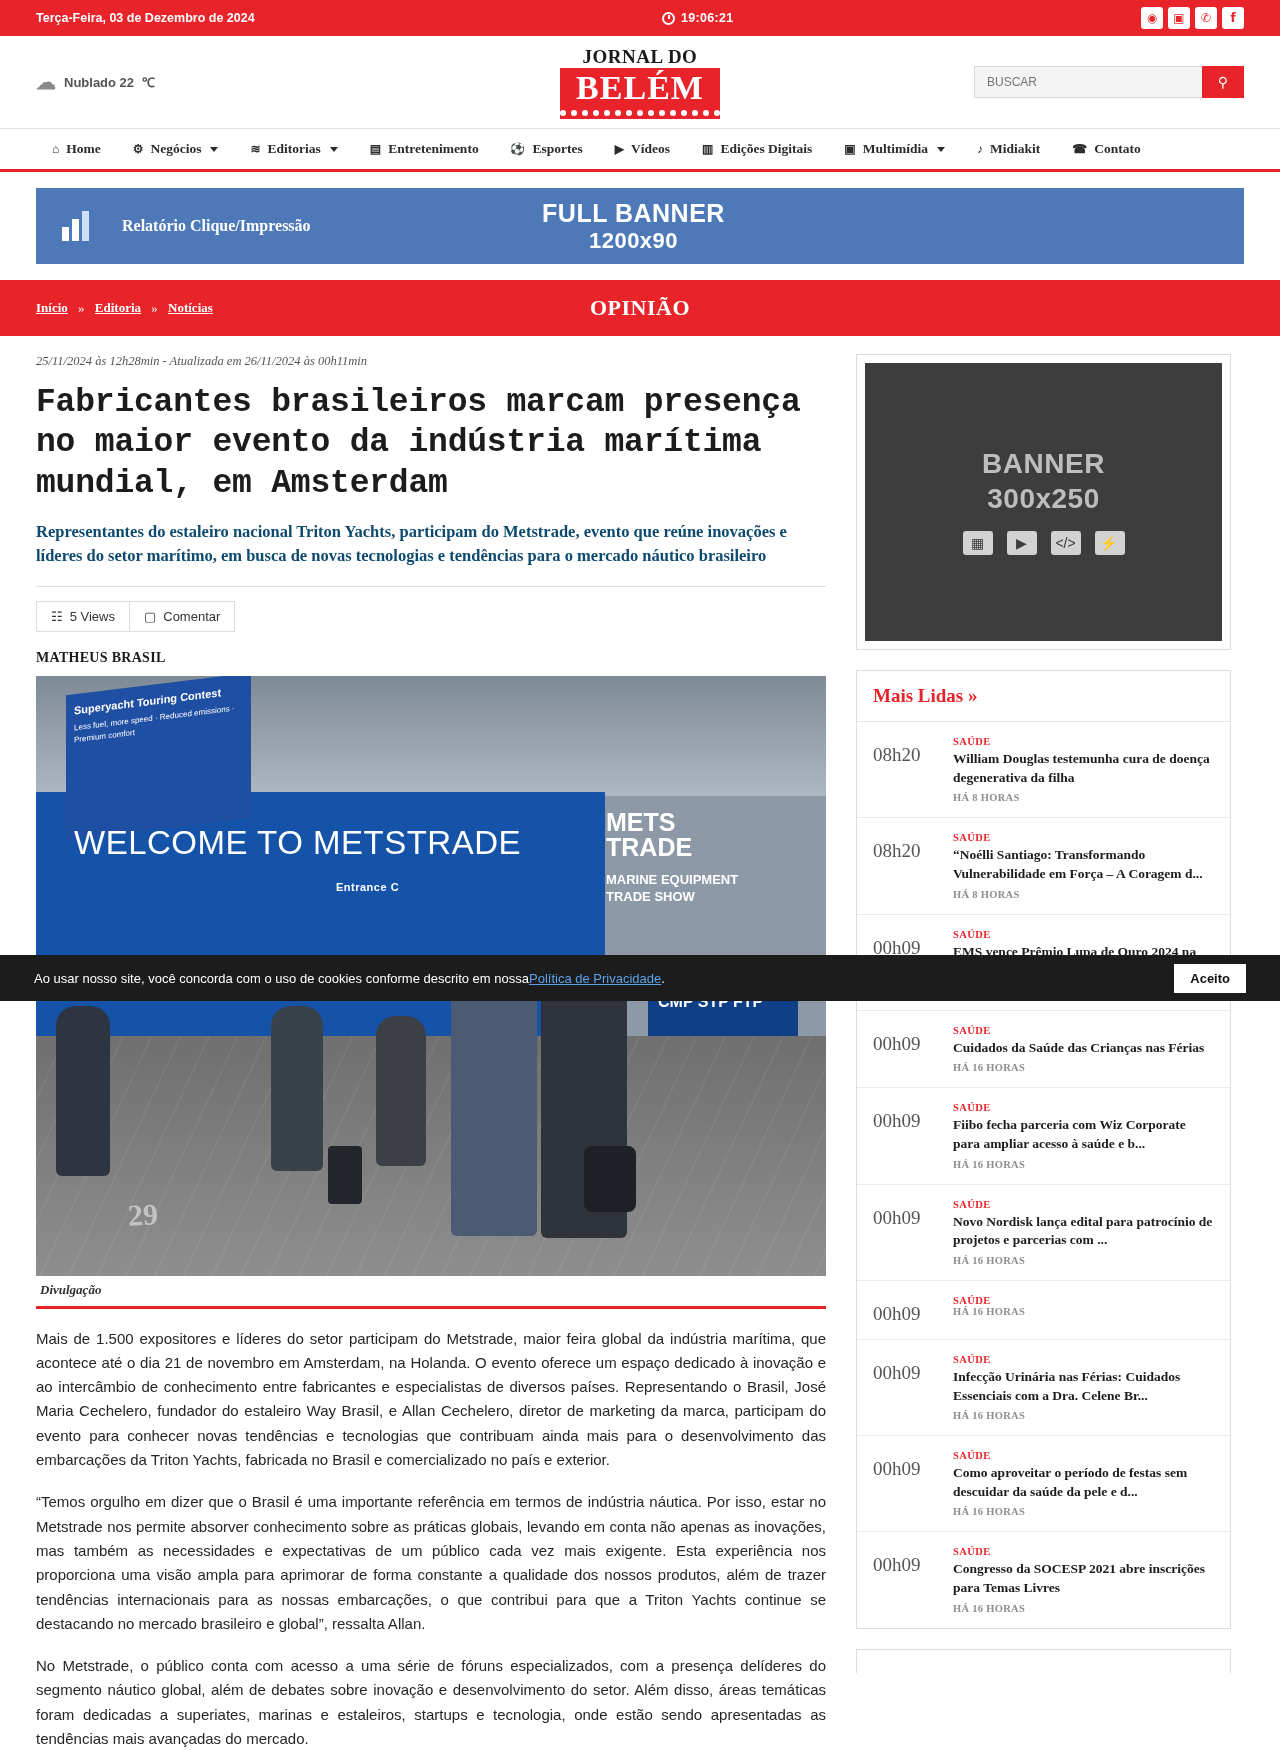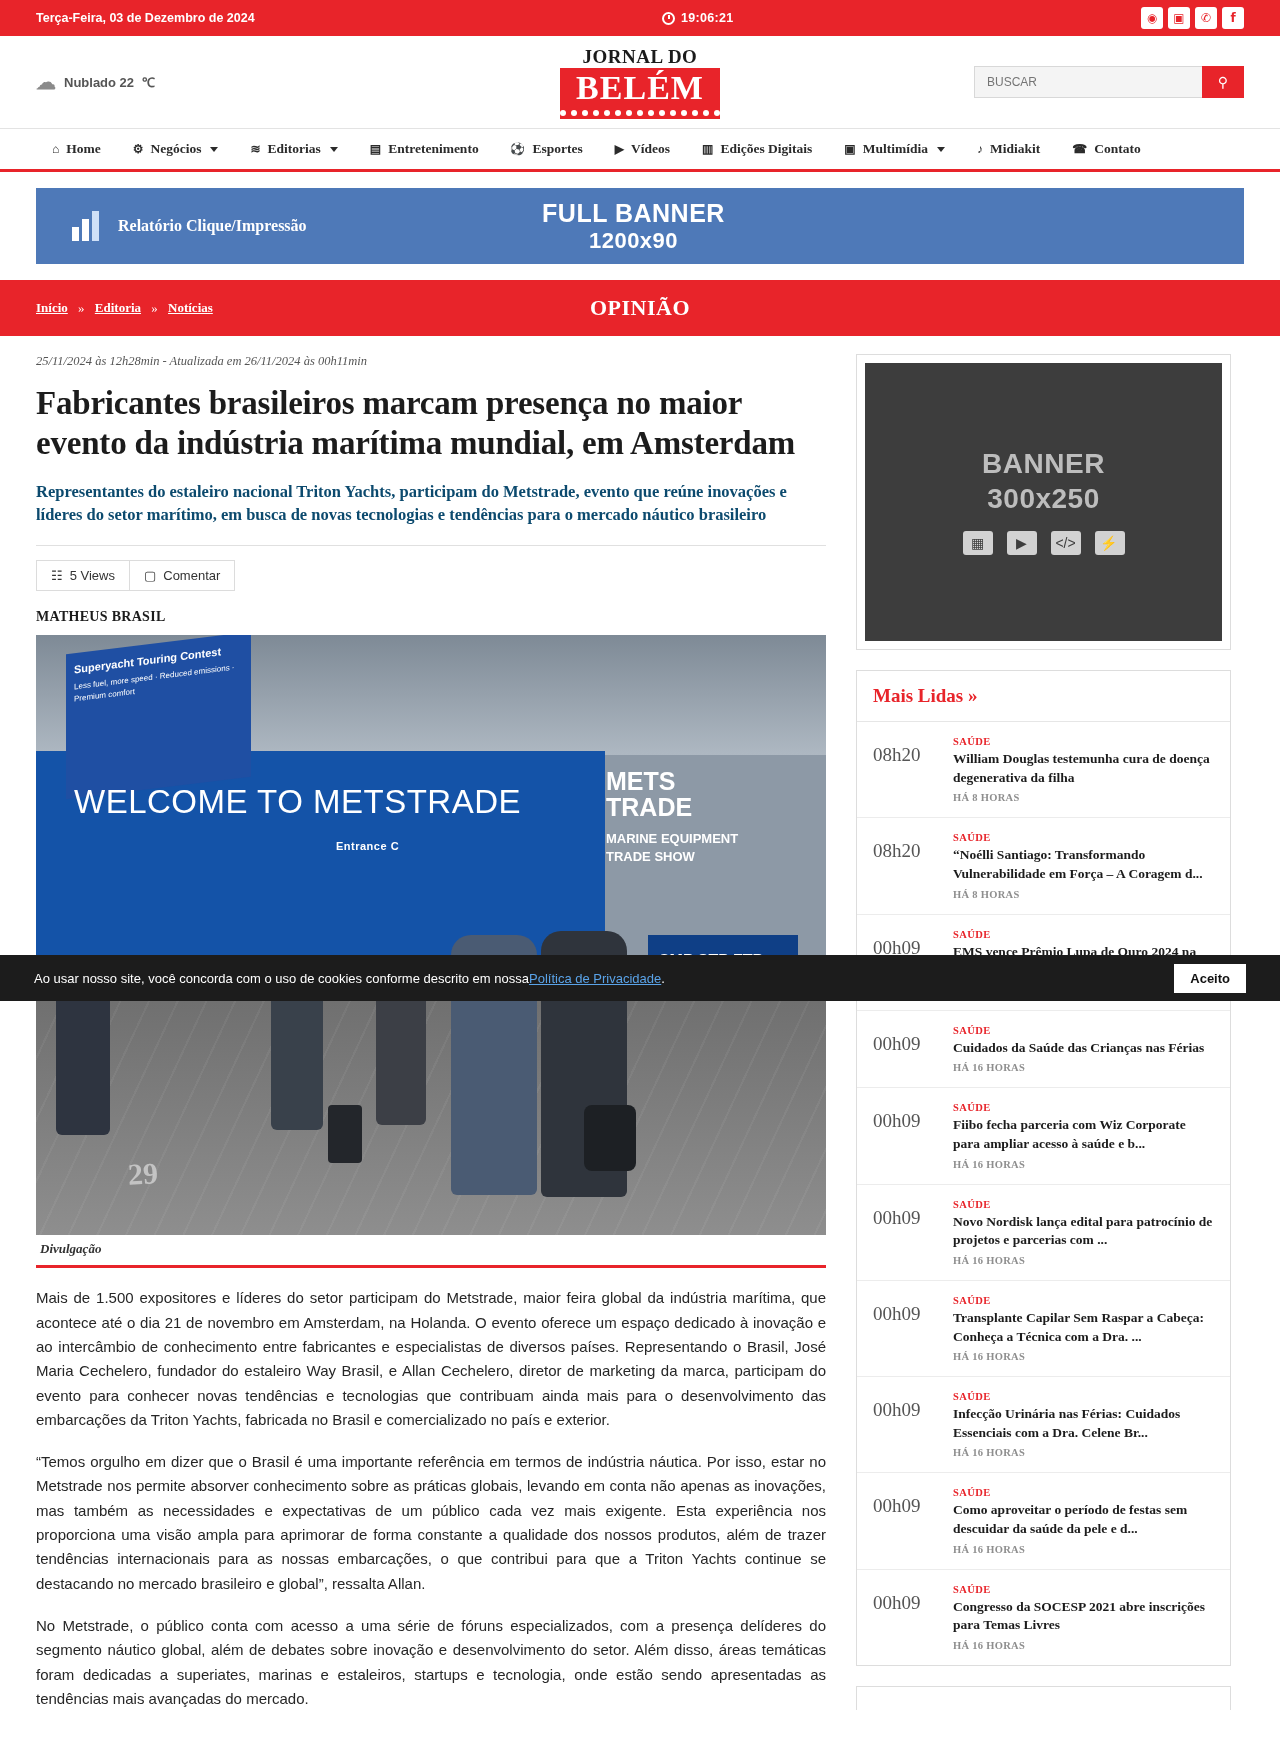--- a/index.html
+++ b/index.html
@@ -93,21 +93,21 @@
   }
   .nav a .ic { font-size: 12px; }
   .caret { width:0;height:0;border-left:4px solid transparent;border-right:4px solid transparent;border-top:5px solid #2b2b2b; display:inline-block; margin-left:2px;}
 
   
   .banner-wrap { padding: 16px 36px 0; }
   .banner {
     height: 76px; background: linear-gradient(90deg,#4e79b8 0%, #4e79b8 100%);
     display: flex; align-items: center; color: #fff; position: relative;
   }
-  .banner .left { display:flex; align-items:center; gap:8px; padding-left:36px; width: 380px;}
+  .banner .left { display:flex; align-items:center; gap:22px; padding-left:26px; width: 380px;}
   .banner .chart-ico {
     width: 38px; height: 30px; display:flex; align-items:flex-end; gap:3px;
   }
   .banner .chart-ico i { display:block; background:#fff; width:7px; }
   .banner .chart-ico i:nth-child(1){height:14px;}
   .banner .chart-ico i:nth-child(2){height:22px;}
   .banner .chart-ico i:nth-child(3){height:30px; background:#cfe0f7;}
   .banner .ltxt { font-size: 16px; font-weight: bold; font-family: "Liberation Serif", serif;}
   .banner .center { position:absolute; left:0; right:13px; text-align:center; }
   .banner .b1 { font-size: 25px; font-weight: bold; letter-spacing: .5px; font-family:"Liberation Sans",sans-serif;}
@@ -129,21 +129,21 @@
   
   .cols { display: flex; padding: 0 36px; gap: 30px; margin-top: 18px; }
   .main { width: 790px; }
   .side { width: 375px; }
 
   .dateline {
     font-size: 12.5px; color: #555; font-style: italic; font-family: "Liberation Serif", serif;
     margin-bottom: 14px;
   }
   h1.headline {
-    font-family: Liberation Serif, serif; font-weight: bold; font-size: 33px;
+    font-family: Liberation Mono, monospace; font-weight: bold; font-size: 33px;
     line-height: 1.22; margin: 0 0 16px; color: #1c1c1c; letter-spacing:-.2px;
   }
   .sub {
     font-family: "Liberation Serif", serif; font-size: 16.5px; line-height: 1.45;
     color: #0c4a6e; font-weight: bold; margin: 0 0 18px;
   }
   .divider { border-top: 1px solid #e0e0e0; margin: 0 0 14px; }
   .meta-row { display: flex; gap: 0; margin-bottom: 18px; }
   .meta-box {
     border: 1px solid #dcdcdc; padding: 7px 14px; font-size: 13px; color:#333;
@@ -519,21 +519,20 @@
             <div class="mlcat">SAÚDE</div>
             <div class="mltitle">Novo Nordisk lança edital para patrocínio de projetos e parcerias com ...</div>
             <div class="mlago">HÁ 16 HORAS</div>
           </div>
         </div>
 
         <div class="mlrow">
           <div class="mltime">00h09</div>
           <div>
             <div class="mlcat">SAÚDE</div>
-            <div class="mltitle">Transplante Capilar Sem Raspar a Cabeça: Conheça a Técnica com a Dra. ...</div>
             <div class="mlago">HÁ 16 HORAS</div>
           </div>
         </div>
 
         <div class="mlrow">
           <div class="mltime">00h09</div>
           <div>
             <div class="mlcat">SAÚDE</div>
             <div class="mltitle">Infecção Urinária nas Férias: Cuidados Essenciais com a Dra. Celene Br...</div>
             <div class="mlago">HÁ 16 HORAS</div>

